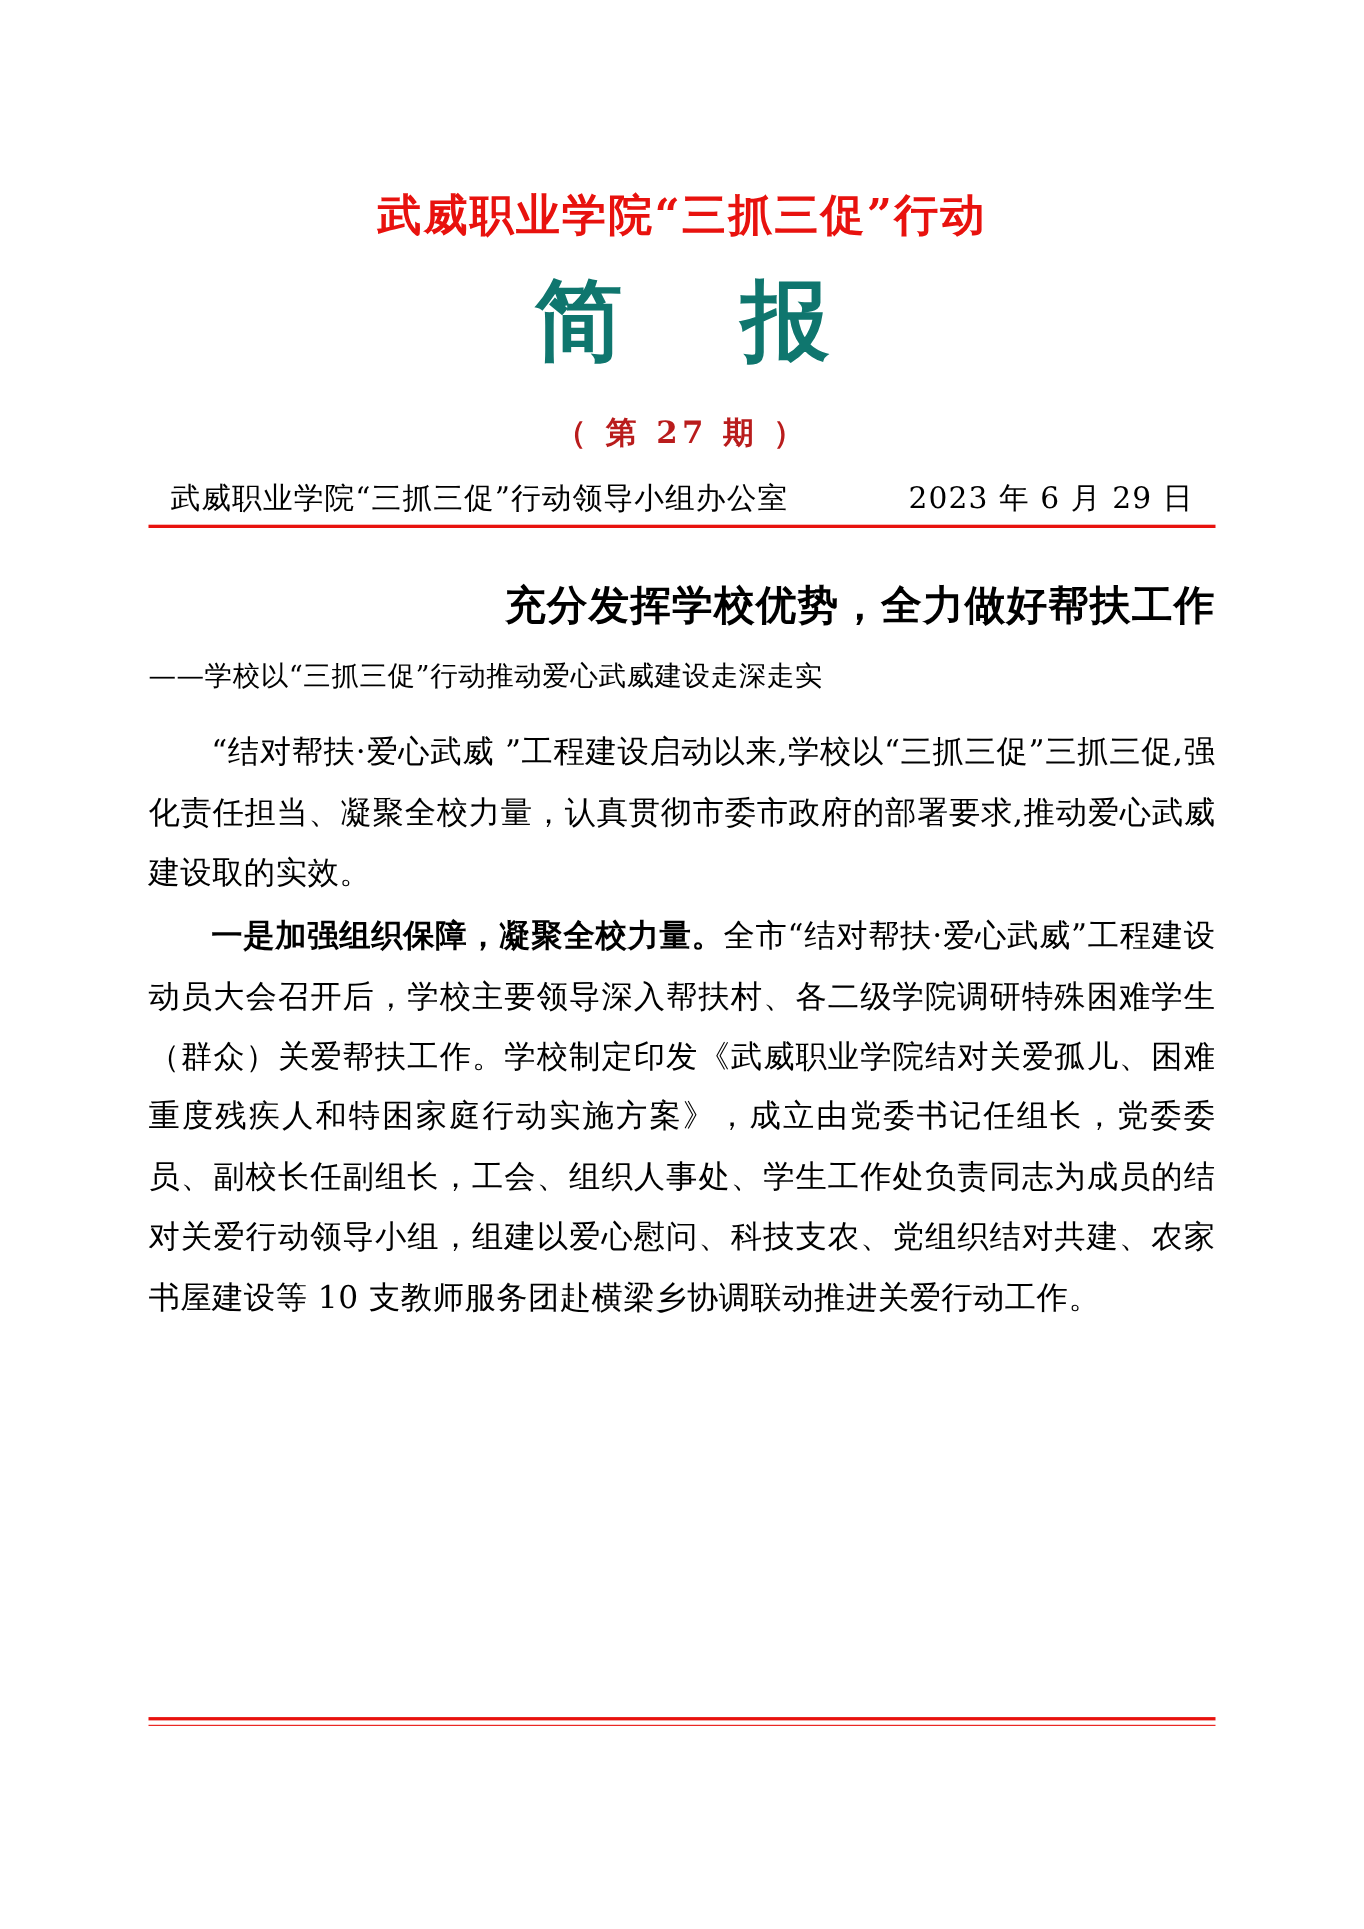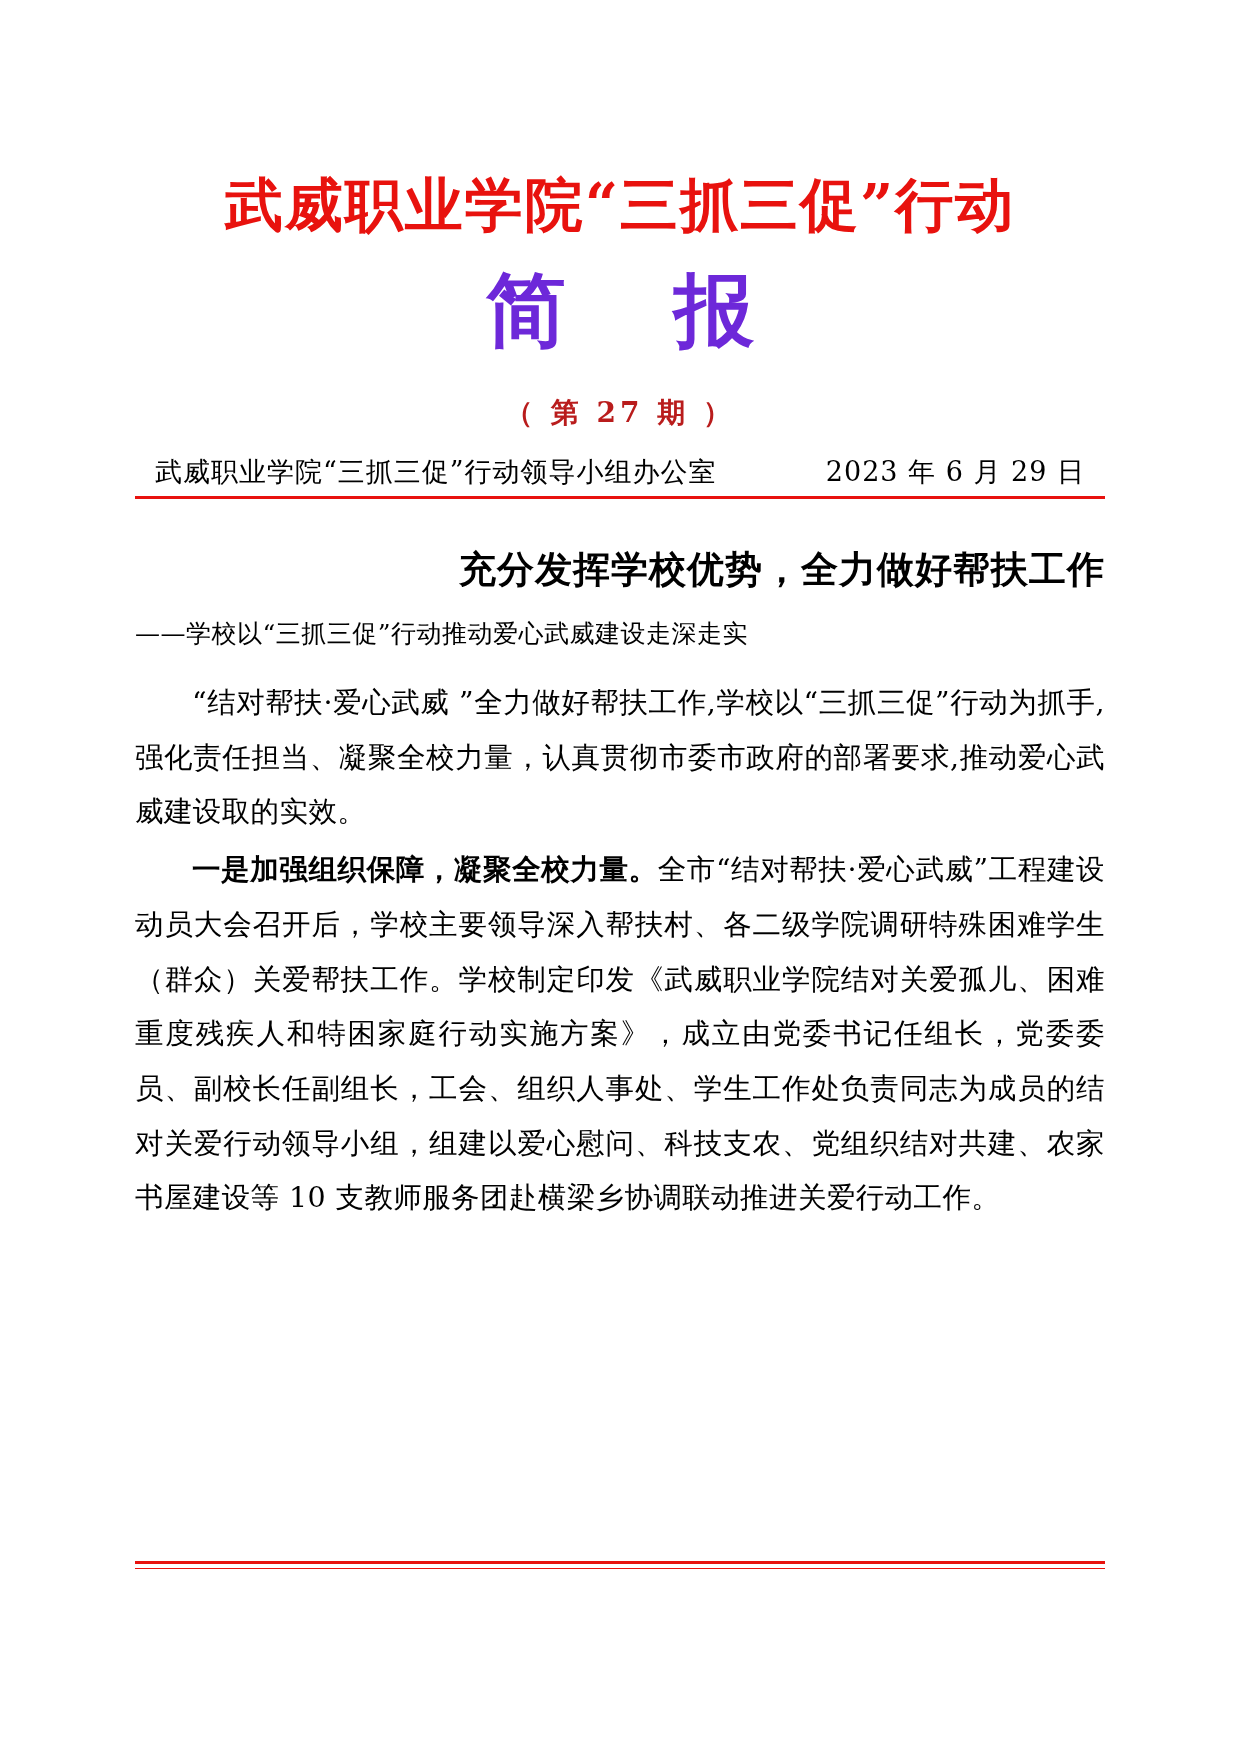--- a/index.html
+++ b/index.html
@@ -24,29 +24,29 @@
     padding: 0 135px;
   }
 
   
   .masthead {
     padding-top: 175px;
     text-align: center;
   }
   .masthead-line1 {
     color: #e8120e;
-    font-size: 58px;
+    font-size: 40px;
     font-weight: bold;
     letter-spacing: 2px;
     line-height: 1.05;
     white-space: nowrap;
     font-family: "DejaVu Serif", "Liberation Serif", serif;
   }
   .masthead-line2 {
-    color: #6d28d9;
+    color: #0f766e;
     font-size: 80px;
     font-weight: bold;
     letter-spacing: 40px;
     line-height: 1.25;
     margin-top: 24px;
     padding-left: 40px;
     font-family: "DejaVu Serif", "Liberation Serif", serif;
   }
   .issue {
     margin-top: 34px;
@@ -141,21 +141,21 @@
     <span class="org">武威职业学院“三抓三促”行动领导小组办公室</span>
     <span class="date">2023 年 6 月 29 日</span>
   </div>
   <div class="rule-red"></div>
 
   <div class="article">
     <div class="article-title">充分发挥学校优势，全力做好帮扶工作</div>
     <div class="article-subtitle">——学校以“三抓三促”行动推动爱心武威建设走深走实</div>
 
     <div class="body">
-      <p>“结对帮扶·爱心武威 ”全力做好帮扶工作,学校以“三抓三促”行动为抓手,强化责任担当、凝聚全校力量，认真贯彻市委市政府的部署要求,推动爱心武威建设取的实效。</p>
+      <p>“结对帮扶·爱心武威 ”工程建设启动以来,学校以“三抓三促”三抓三促,强化责任担当、凝聚全校力量，认真贯彻市委市政府的部署要求,推动爱心武威建设取的实效。</p>
       <p>
         <span class="lead-in">一是加强组织保障，凝聚全校力量。</span><span>全市“结对帮扶·爱心武威”工程建设动员大会召开后，学校主要领导深入帮扶村、各二级学院调研特殊困难学生（群众）关爱帮扶工作。学校制定印发《武威职业学院结对关爱孤儿、困难重度残疾人和特困家庭行动实施方案》，成立由党委书记任组长，党委委员、副校长任副组长，工会、组织人事处、学生工作处负责同志为成员的结对关爱行动领导小组，组建以爱心慰问、科技支农、党组织结对共建、农家书屋建设等 10 支教师服务团赴横梁乡协调联动推进关爱行动工作。</span>
       </p>
     </div>
   </div>
 
   <div class="footer-rules">
     <div class="r1"></div>
     <div class="r2"></div>
   </div>

